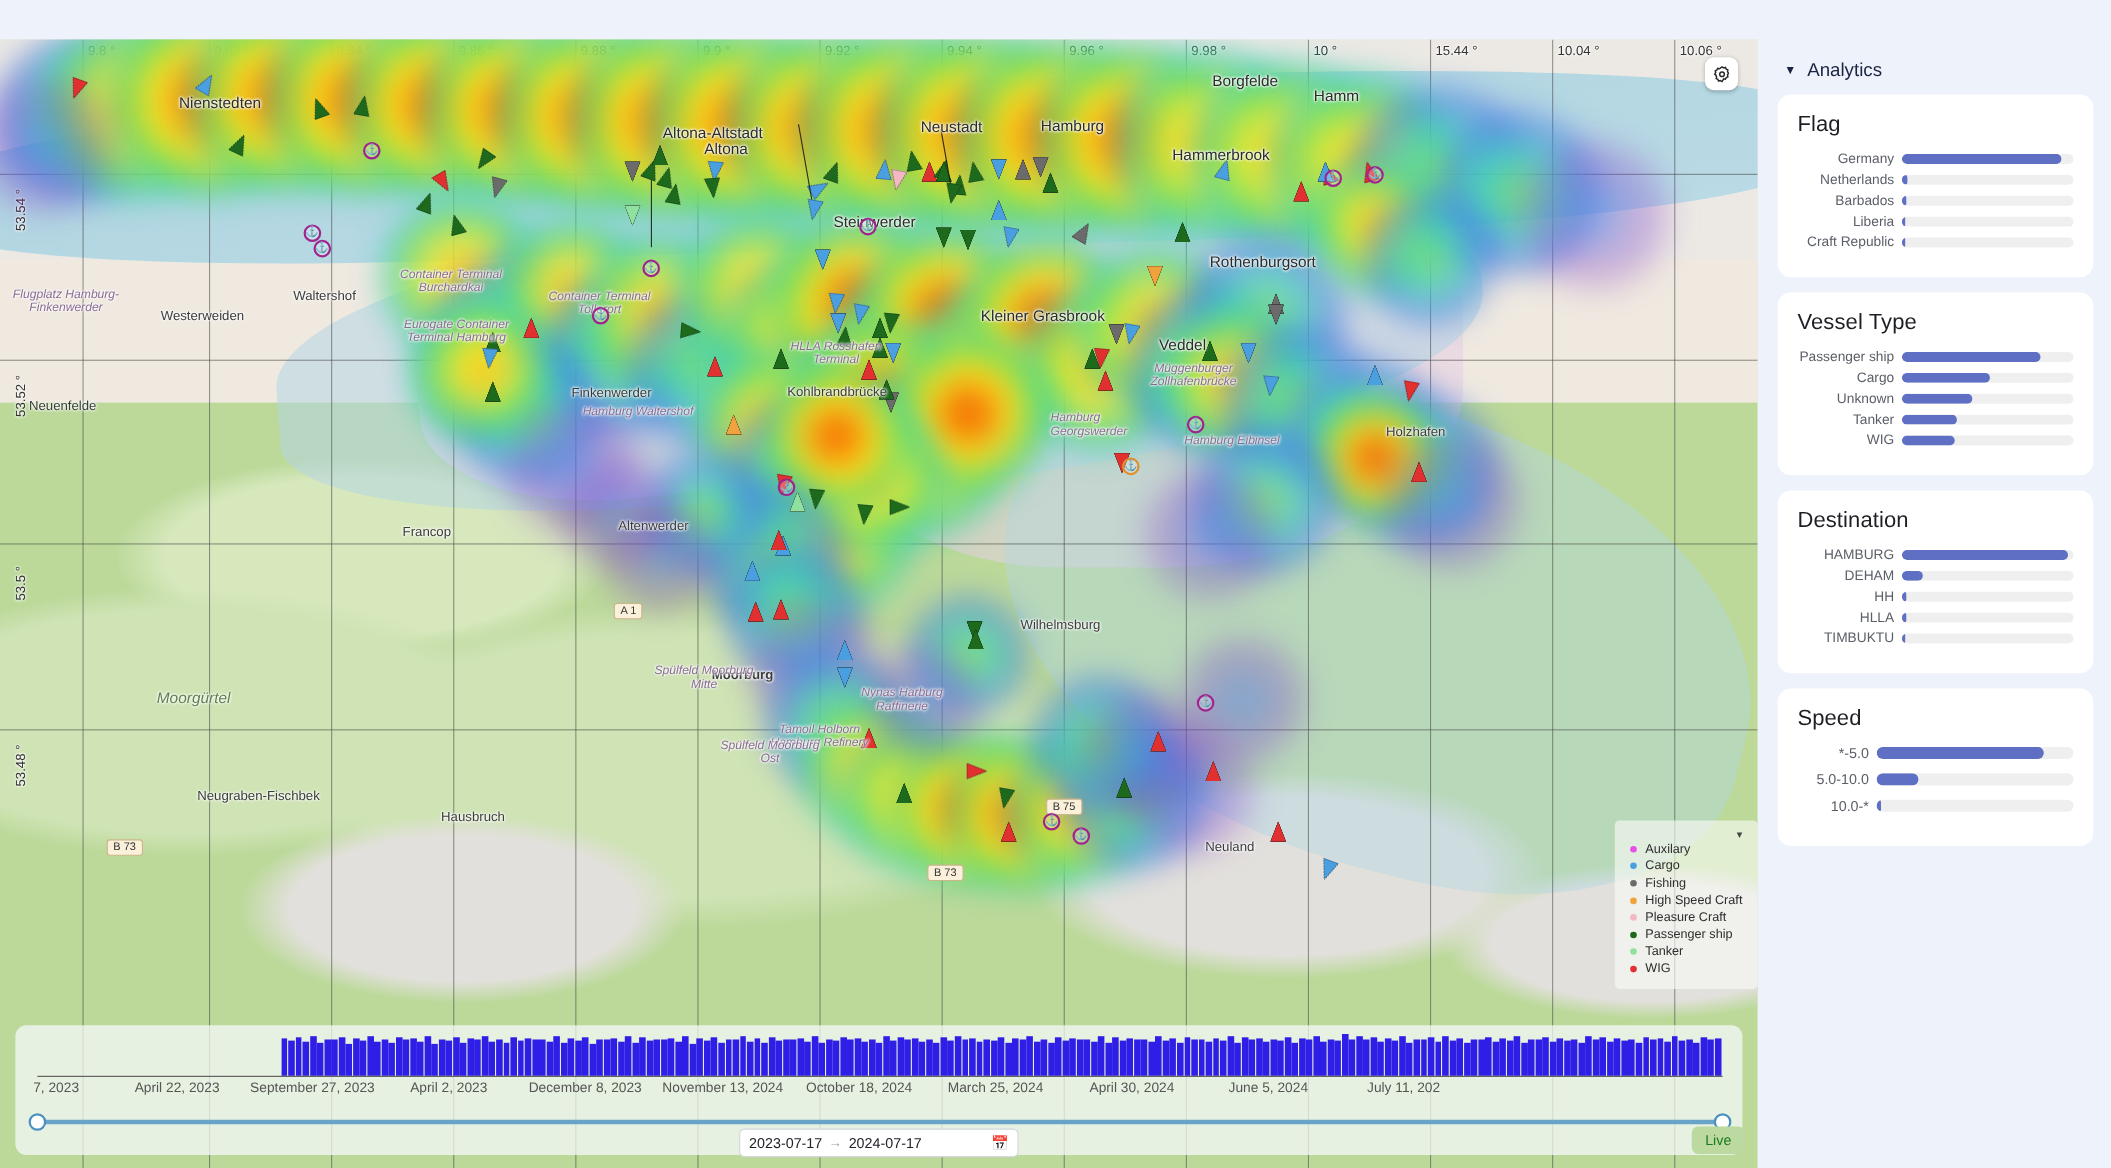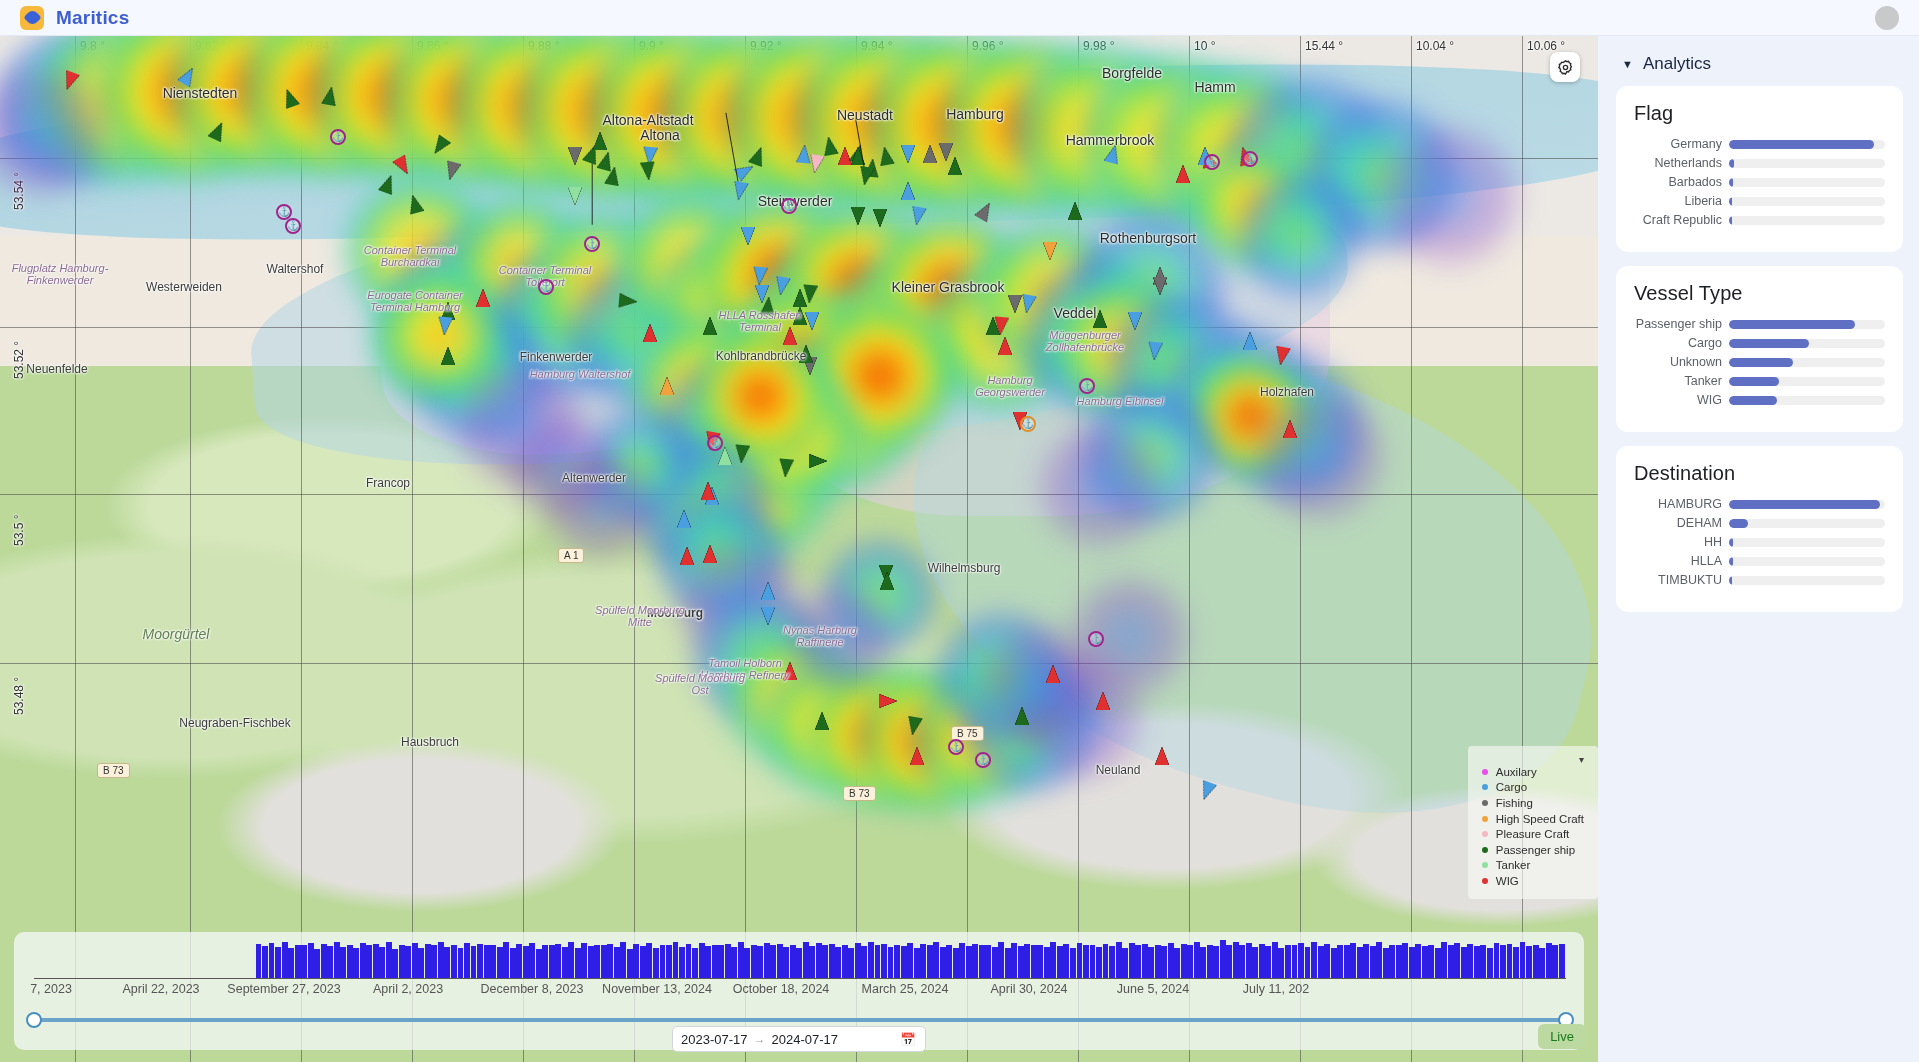--- a/index.html
+++ b/index.html
@@ -287,27 +287,20 @@
   }
   .card.speed .brow { margin-bottom: 9px; }
   .card.speed .brow .lbl { width: 72px; font-size: 13px; }
   .card.speed .brow .bar-bg, .card.speed .brow .bar-fg { height: 11px; border-radius: 6px; }
 </style>
 </head>
 <body>
 
 <div id="app">
 
-  <div id="topbar">
-    <div id="brand-logo">
-      <div class="inner"></div>
-    </div>
-    <div id="brand-name">Maritics</div>
-    <div id="avatar"></div>
-  </div>
 
   <div id="map-area">
     <div id="map-canvas">
       <div class="landmass bg-land"></div>
       <div class="landmass bg-urban-n"></div>
       <div class="landmass bg-green"></div>
       <div class="landmass bg-urban-s"></div>
       <div class="landmass pink-port"></div>
       <div class="landmass pink-port2"></div>
       <div class="landmass water-elbe"></div>
@@ -568,21 +561,21 @@
           <div class="maplabel" style="left: 1118px; top: 734px; transform: translate(-50%, -50%);">Neuland</div>
           <div class="maplabel big" style="left: 176px; top: 598px; transform: translate(-50%, -50%); font-style: italic; color: rgb(95, 127, 79);">Moorgürtel</div>
           <div class="maplabel" style="left: 761px; top: 320px; transform: translate(-50%, -50%);">Kohlbrandbrücke</div>
           <div class="maplabel" style="left: 184px; top: 251px; transform: translate(-50%, -50%);">Westerweiden</div>
           <div class="maplabel" style="left: 1287px; top: 356px; transform: translate(-50%, -50%);">Holzhafen</div>
           <div class="maplabel port" style="left: 410px; top: 220px; transform: translate(-50%, -50%); max-width: 110px; white-space: normal; text-align: center;">Container Terminal Burchardkai</div>
           <div class="maplabel port" style="left: 415px; top: 265px; transform: translate(-50%, -50%); max-width: 110px; white-space: normal; text-align: center;">Eurogate Container Terminal Hamburg</div>
           <div class="maplabel port" style="left: 545px; top: 240px; transform: translate(-50%, -50%); max-width: 110px; white-space: normal; text-align: center;">Container Terminal Tollerort</div>
           <div class="maplabel port" style="left: 760px; top: 285px; transform: translate(-50%, -50%); max-width: 110px; white-space: normal; text-align: center;">HLLA Rosshafen Terminal</div>
           <div class="maplabel port" style="left: 580px; top: 338px; transform: translate(-50%, -50%); max-width: 110px; white-space: normal; text-align: center;">Hamburg Waltershof</div>
-          <div class="maplabel port" style="left: 1010px; top: 350px; transform: translate(-50%, -50%); max-width: 110px; white-space: normal; text-align: center;">Hamburg Georgswerder</div>
+          <div class="maplabel port" style="left: 1010px; top: 350px; transform: translate(-50%, -50%); max-width: 110px; white-space: normal; text-align: left;">Hamburg Georgswerder</div>
           <div class="maplabel port" style="left: 1120px; top: 365px; transform: translate(-50%, -50%); max-width: 110px; white-space: normal; text-align: center;">Hamburg Eibinsel</div>
           <div class="maplabel port" style="left: 745px; top: 633px; transform: translate(-50%, -50%); max-width: 110px; white-space: normal; text-align: center;">Tamoil Holborn Hamburg Refinery</div>
           <div class="maplabel port" style="left: 820px; top: 600px; transform: translate(-50%, -50%); max-width: 110px; white-space: normal; text-align: center;">Nynas Harburg Raffinerie</div>
           <div class="maplabel port" style="left: 640px; top: 580px; transform: translate(-50%, -50%); max-width: 110px; white-space: normal; text-align: center;">Spülfeld Moorburg Mitte</div>
           <div class="maplabel port" style="left: 700px; top: 648px; transform: translate(-50%, -50%); max-width: 110px; white-space: normal; text-align: center;">Spülfeld Moorburg Ost</div>
           <div class="maplabel port" style="left: 60px; top: 238px; transform: translate(-50%, -50%); max-width: 110px; white-space: normal; text-align: center;">Flugplatz Hamburg-Finkenwerder</div>
           <div class="maplabel port" style="left: 1085px; top: 305px; transform: translate(-50%, -50%); max-width: 110px; white-space: normal; text-align: center;">Müggenburger Zollhafenbrücke</div>
           <div class="road-shield" style="left: 558px; top: 512px;">A 1</div>
           <div class="road-shield" style="left: 97px; top: 727px;">B 73</div>
           <div class="road-shield" style="left: 951px; top: 690px;">B 75</div>
@@ -1014,16 +1007,37 @@
               <div class="bar-fg" style="width: 2.4%; background: rgb(94, 111, 196);"></div>
             </div>
           </div>
           <div class="brow">
             <div class="lbl">TIMBUKTU</div>
             <div class="bar-bg">
               <div class="bar-fg" style="width: 1.6%; background: rgb(94, 111, 196);"></div>
             </div>
           </div>
         </div>
+        <div class="card speed">
+          <h3>Speed</h3>
+          <div class="brow">
+            <div class="lbl">*-5.0</div>
+            <div class="bar-bg">
+              <div class="bar-fg" style="width: 85%; background: rgb(94, 111, 196);"></div>
+            </div>
+          </div>
+          <div class="brow">
+            <div class="lbl">5.0-10.0</div>
+            <div class="bar-bg">
+              <div class="bar-fg" style="width: 21%; background: rgb(94, 111, 196);"></div>
+            </div>
+          </div>
+          <div class="brow">
+            <div class="lbl">10.0-*</div>
+            <div class="bar-bg">
+              <div class="bar-fg" style="width: 2%; background: rgb(94, 111, 196);"></div>
+            </div>
+          </div>
+        </div>
       </div>
   </div>
 
 </div>
 
 </body></html>

